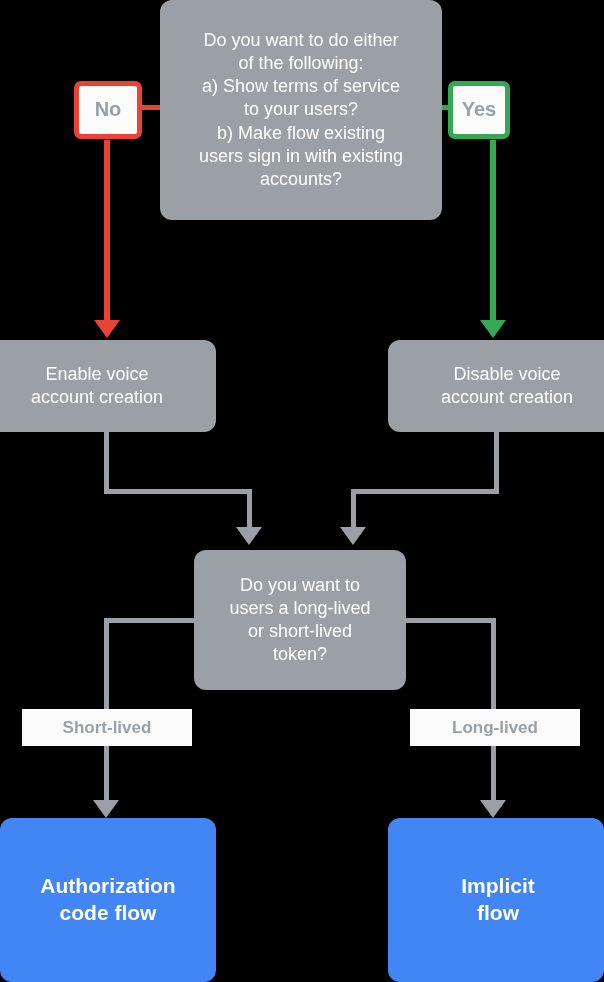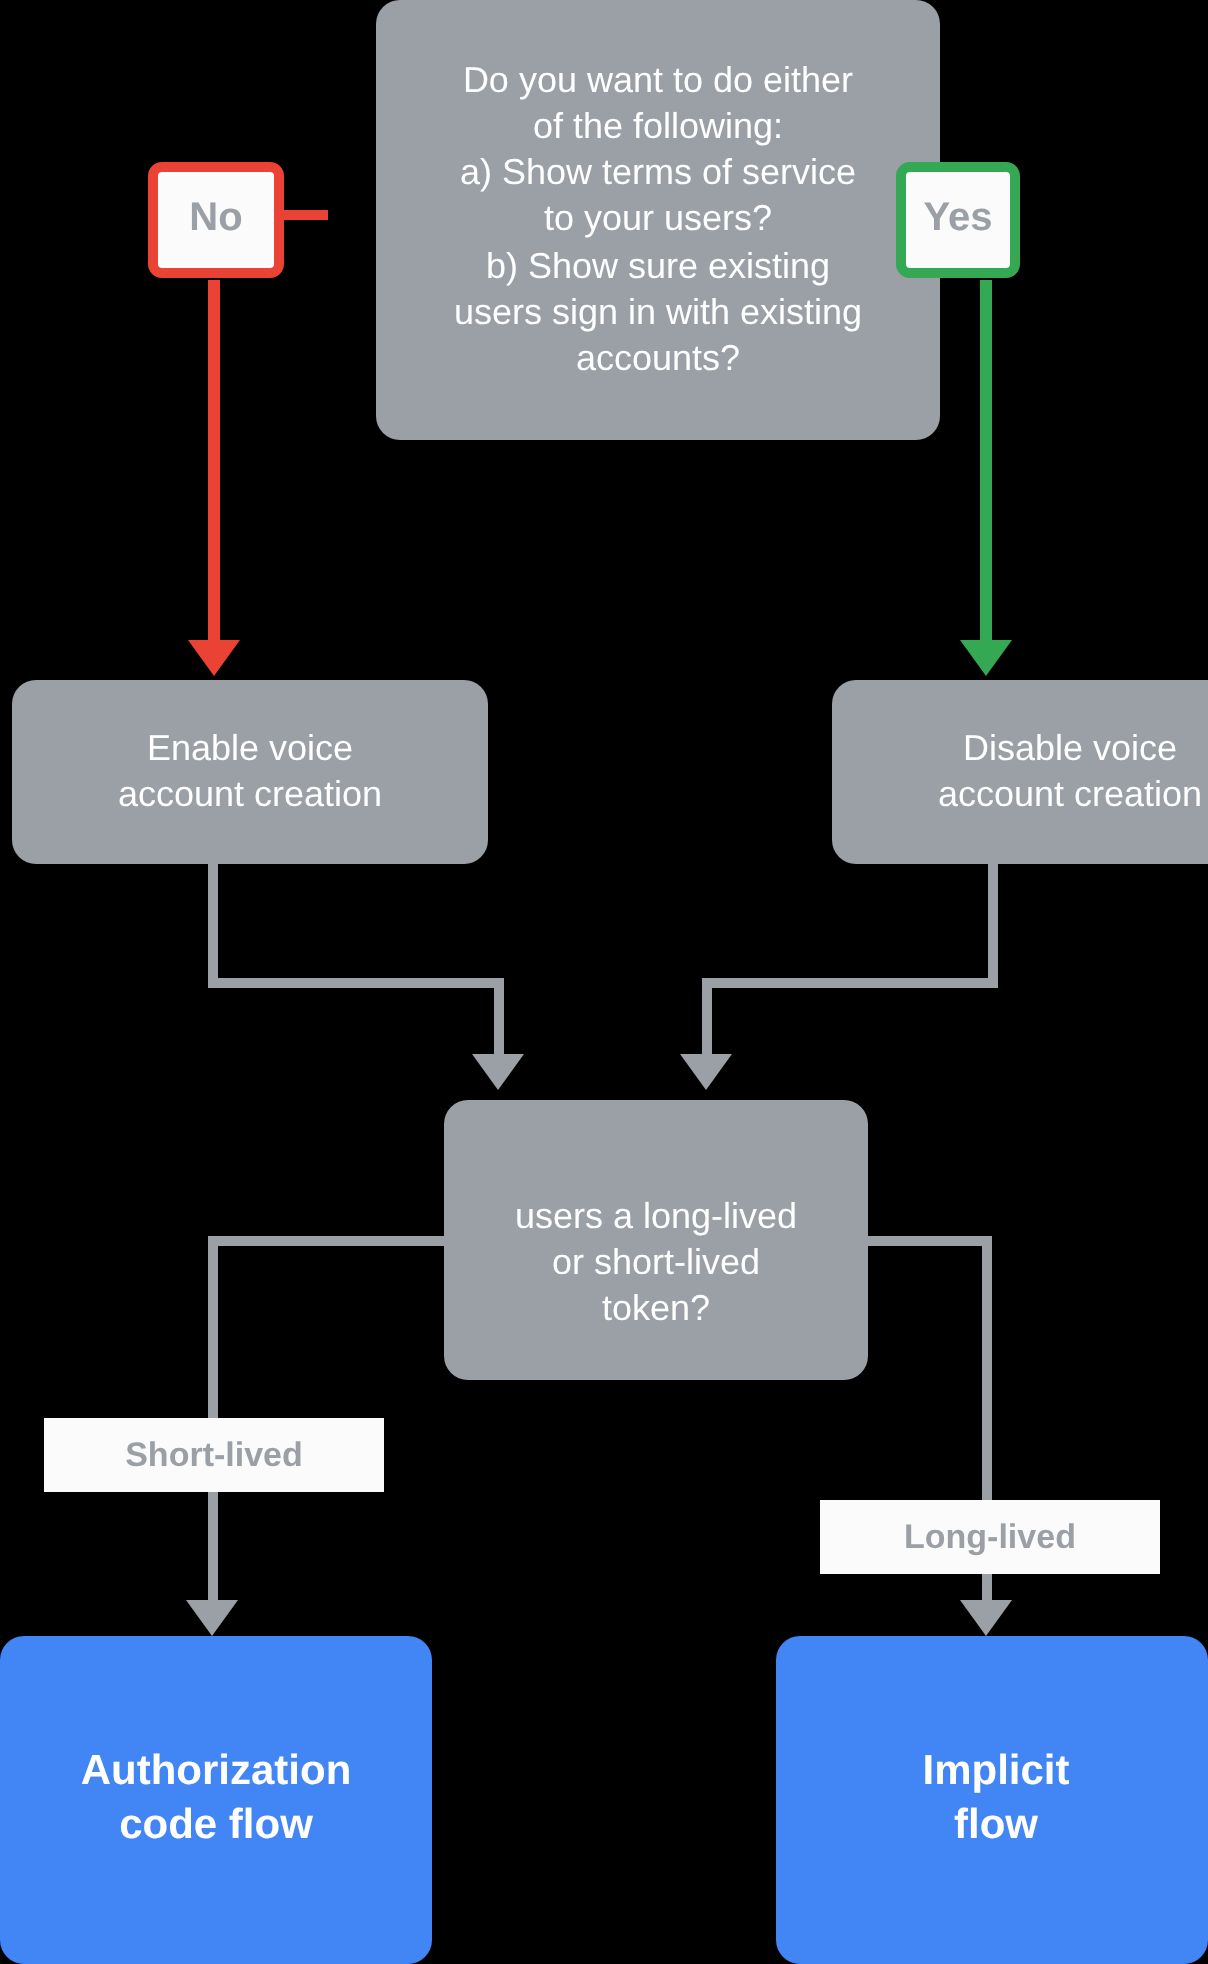--- a/index.html
+++ b/index.html
@@ -28,21 +28,20 @@
     text-align: center;
     line-height: 1.28;
   }
 
   .node-gray {
     background: #9aa0a6;
     color: #ffffff;
     border-radius: 12px;
     font-size: 18px;
     padding: 6px 22px;
-    margin-left: 28px;
   }
 
   .node-blue {
     background: #4285f4;
     color: #ffffff;
     border-radius: 12px;
     font-size: 21px;
     font-weight: bold;
     padding: 6px 10px;
   }
@@ -119,21 +118,21 @@
   <div class="seg" style="left:406px; top:618px; width:90px; height:5px;"></div>
   <div class="seg" style="left:491px; top:618px; width:5px; height:190px;"></div>
   <div class="arrow" style="left:480px; top:800px;"></div>
 
   <div class="node node-gray" id="question-one" style="left:160px; top:0px; width:282px; height:220px;">
     <span class="node-text">
       <span>Do you want to do either</span><br>
       <span>of the following:</span><br>
       <span>a) Show terms of service</span><br>
       <span>to your users?</span><br>
-      <span>b) Show sure existing</span><br>
+      <span>b) Make flow existing</span><br>
       <span>users sign in with existing</span><br>
       <span>accounts?</span>
     </span>
   </div>
 
   <div class="node node-pill is-no" id="answer-no" style="left:74px; top:81px; width:68px; height:58px;">
     <span class="nowrap">No</span>
   </div>
 
   <div class="node node-pill is-yes" id="answer-yes" style="left:448px; top:81px; width:62px; height:58px;">
@@ -149,32 +148,32 @@
 
   <div class="node node-gray" id="disable-voice-account-creation" style="left:388px; top:340px; width:238px; height:92px;">
     <span class="node-text">
       <span>Disable voice</span><br>
       <span>account creation</span>
     </span>
   </div>
 
   <div class="node node-gray" id="question-two" style="left:194px; top:550px; width:212px; height:140px;">
     <span class="node-text">
-      <br>
+      <span>Do you want to</span><br>
       <span>users a long-lived</span><br>
       <span>or short-lived</span><br>
       <span>token?</span>
     </span>
   </div>
 
   <div class="node node-label" id="edge-label-short-lived" style="left:22px; top:709px; width:170px; height:37px;">
     <span class="nowrap">Short-lived</span>
   </div>
 
-  <div class="node node-label" id="edge-label-long-lived" style="left:410px; top:709px; width:170px; height:37px;margin-top:41px;">
+  <div class="node node-label" id="edge-label-long-lived" style="left:410px; top:709px; width:170px; height:37px;">
     <span class="nowrap">Long-lived</span>
   </div>
 
   <div class="node node-blue" id="authorization-code-flow" style="left:0px; top:818px; width:216px; height:164px;">
     <span class="node-text">
       <span>Authorization</span><br>
       <span>code flow</span>
     </span>
   </div>
 

